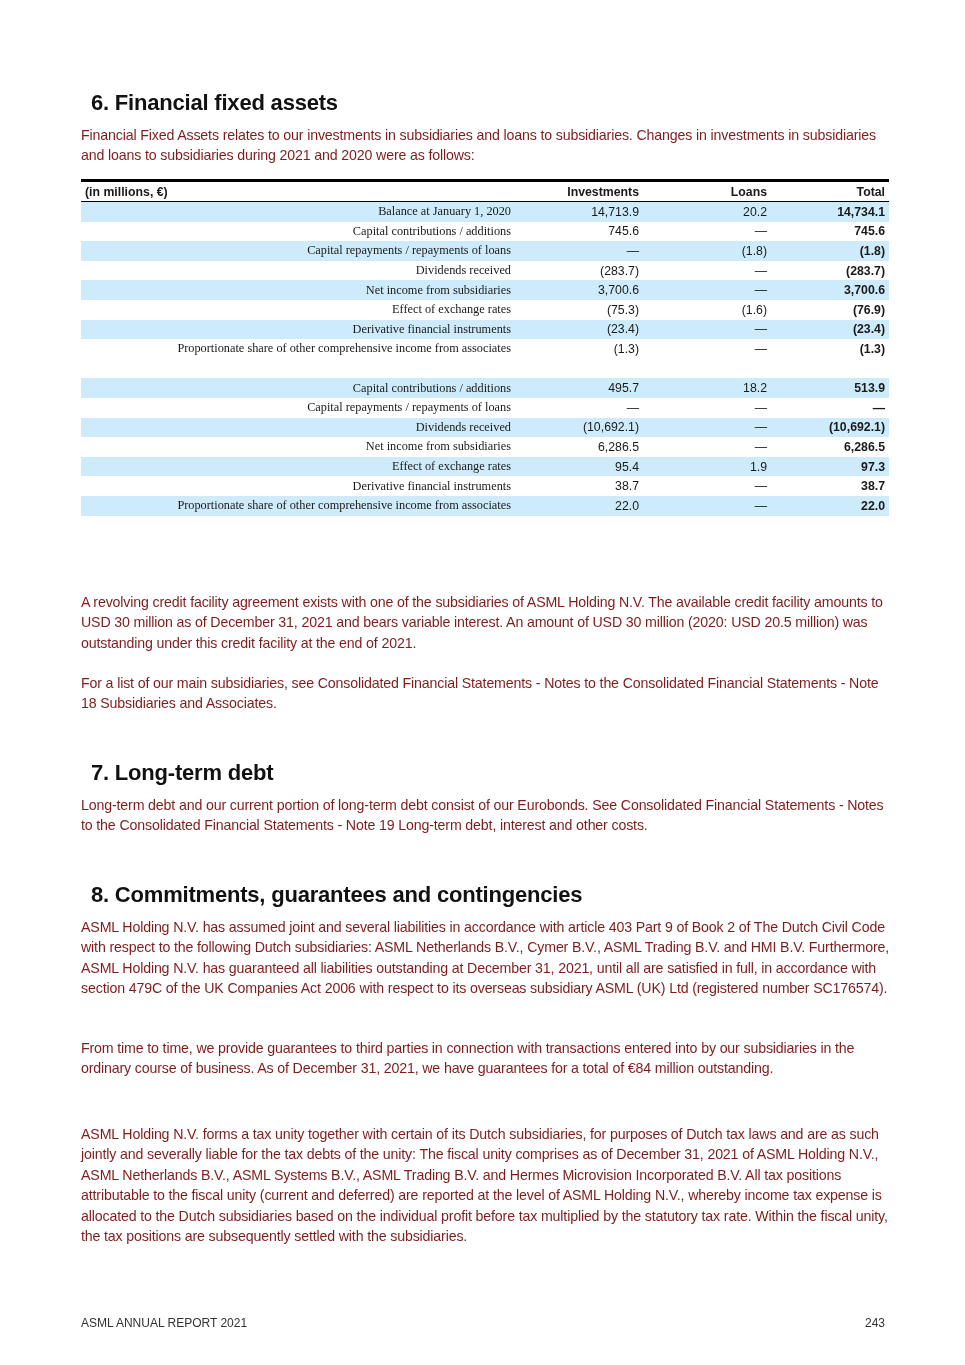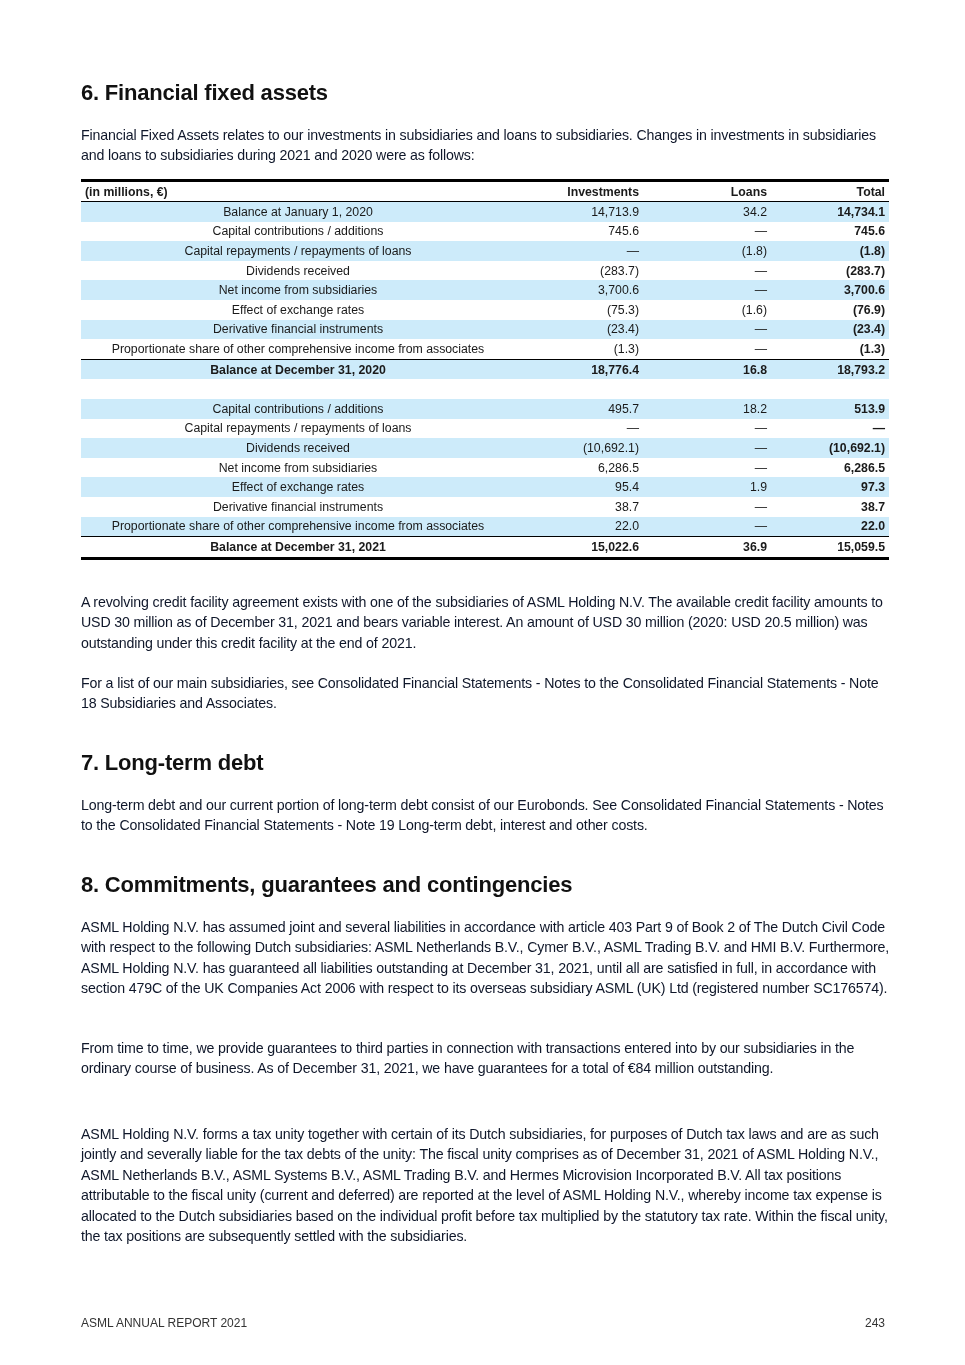--- a/index.html
+++ b/index.html
@@ -3,38 +3,38 @@
 <meta charset="utf-8">
 <style>
   html, body { margin: 0; padding: 0; background: #ffffff; }
   body {
     width: 965px; height: 1365px; position: relative; overflow: hidden;
     font-family: "Liberation Sans", sans-serif; color: #1a1a1a;
   }
   .page { position: absolute; left: 81px; top: 0; width: 808px; }
   h2 {
     font-family: "Liberation Sans", sans-serif;
-    font-size: 22px; font-weight: bold; margin: 0; letter-spacing: -0.2px;
+    font-size: 22px; font-weight: bold; margin: 10px; letter-spacing: -0.2px;
     color: #111;
   }
   p {
-    font-size: 14.2px; line-height: 20.4px; margin: 0; color: #0f172a;
+    font-size: 14.2px; line-height: 20.4px; margin: 0; color: #7f1d1d;
     letter-spacing: -0.15px;
   }
   #h6 { position: absolute; top: 80px; }
   #p6 { position: absolute; top: 125px; }
   table {
     position: absolute; top: 179px; left: 0; width: 808px;
     border-collapse: collapse; font-size: 12.3px;
   }
   table thead tr { border-top: 3px solid #000; border-bottom: 1px solid #000; }
   th { font-weight: bold; text-align: right; padding: 0 4px; height: 19px; }
   th.lbl { text-align: left; }
   td { height: 19.6px; padding: 0 4px; text-align: right; white-space: nowrap; }
-  td.lbl { text-align: center; }
+  td.lbl { text-align: right; font-family: Liberation Serif, serif; }
   td.col-inv { width: 120px; padding-right: 4px; }
   td.col-loans { width: 120px; }
   td.col-total { width: 110px; font-weight: bold; }
   th.col-inv, th.col-loans, th.col-total { }
   tr.shade td { background: #cdebfa; }
   tr.subtotal { border-top: 1.5px solid #000; }
   tr.subtotal td { font-weight: bold; }
   tr.final { border-top: 1.5px solid #000; border-bottom: 3px solid #000; }
   tr.final td { font-weight: bold; }
   tr.spacer td { height: 19.6px; background: #fff; }
@@ -64,21 +64,21 @@
         <th class="lbl">(in millions, €)</th>
         <th class="col-inv">Investments</th>
         <th class="col-loans">Loans</th>
         <th class="col-total">Total</th>
       </tr>
     </thead>
     <tbody id="tbody">
         <tr class="shade">
           <td class="lbl">Balance at January 1, 2020</td>
           <td class="col-inv">14,713.9</td>
-          <td class="col-loans">34.2</td>
+          <td class="col-loans">20.2</td>
           <td class="col-total">14,734.1</td>
         </tr>
         <tr>
           <td class="lbl">Capital contributions / additions</td>
           <td class="col-inv">745.6</td>
           <td class="col-loans">—</td>
           <td class="col-total">745.6</td>
         </tr>
         <tr class="shade">
           <td class="lbl">Capital repayments / repayments of loans</td>
@@ -108,26 +108,20 @@
           <td class="lbl">Derivative financial instruments</td>
           <td class="col-inv">(23.4)</td>
           <td class="col-loans">—</td>
           <td class="col-total">(23.4)</td>
         </tr>
         <tr>
           <td class="lbl">Proportionate share of other comprehensive income from associates</td>
           <td class="col-inv">(1.3)</td>
           <td class="col-loans">—</td>
           <td class="col-total">(1.3)</td>
-        </tr>
-        <tr class="shade subtotal">
-          <td class="lbl">Balance at December 31, 2020</td>
-          <td class="col-inv">18,776.4</td>
-          <td class="col-loans">16.8</td>
-          <td class="col-total">18,793.2</td>
         </tr>
         <tr class="spacer">
           <td colspan="4"></td>
         </tr>
         <tr class="shade">
           <td class="lbl">Capital contributions / additions</td>
           <td class="col-inv">495.7</td>
           <td class="col-loans">18.2</td>
           <td class="col-total">513.9</td>
         </tr>
@@ -160,26 +154,20 @@
           <td class="col-inv">38.7</td>
           <td class="col-loans">—</td>
           <td class="col-total">38.7</td>
         </tr>
         <tr class="shade">
           <td class="lbl">Proportionate share of other comprehensive income from associates</td>
           <td class="col-inv">22.0</td>
           <td class="col-loans">—</td>
           <td class="col-total">22.0</td>
         </tr>
-        <tr class="final">
-          <td class="lbl">Balance at December 31, 2021</td>
-          <td class="col-inv">15,022.6</td>
-          <td class="col-loans">36.9</td>
-          <td class="col-total">15,059.5</td>
-        </tr>
       </tbody>
   </table>
 
   <p id="p-credit">A revolving credit facility agreement exists with one of the subsidiaries of ASML Holding N.V. The available credit facility amounts to USD 30 million as of December 31, 2021 and bears variable interest. An amount of USD 30 million (2020: USD 20.5 million) was outstanding under this credit facility at the end of 2021.</p>
   <p id="p-subs">For a list of our main subsidiaries, see Consolidated Financial Statements - Notes to the Consolidated Financial Statements - Note 18 Subsidiaries and Associates.</p>
 
   <h2 id="h7">7. Long-term debt</h2>
   <p id="p7">Long-term debt and our current portion of long-term debt consist of our Eurobonds. See Consolidated Financial Statements - Notes to the Consolidated Financial Statements - Note 19 Long-term debt, interest and other costs.</p>
 
   <h2 id="h8">8. Commitments, guarantees and contingencies</h2>

